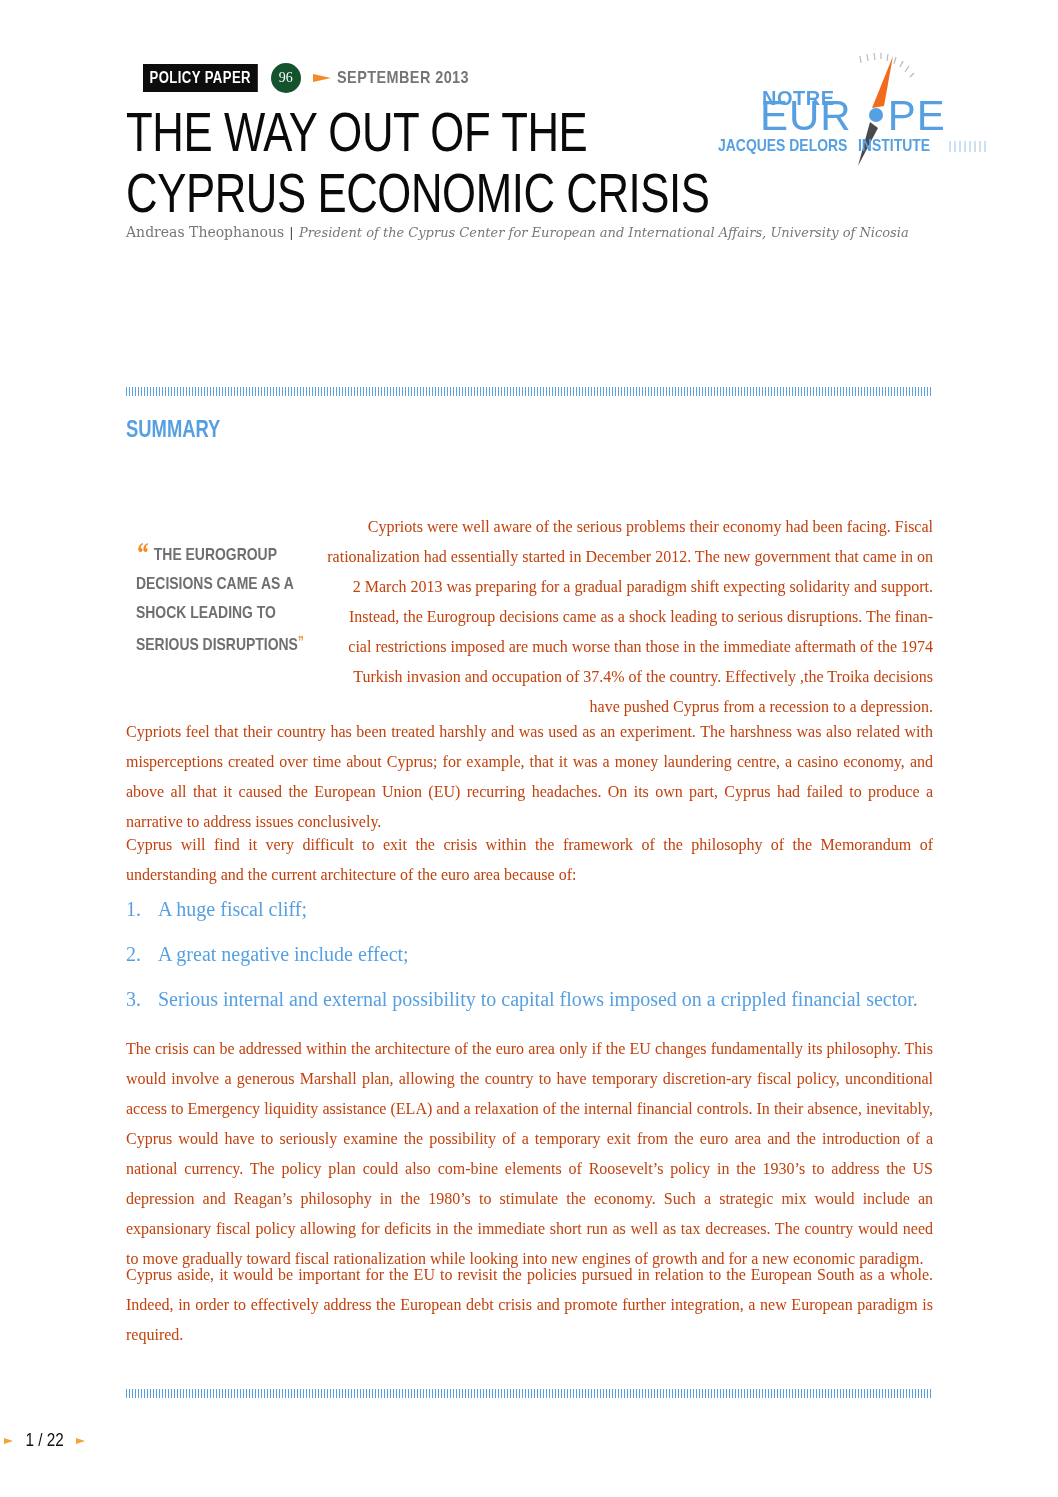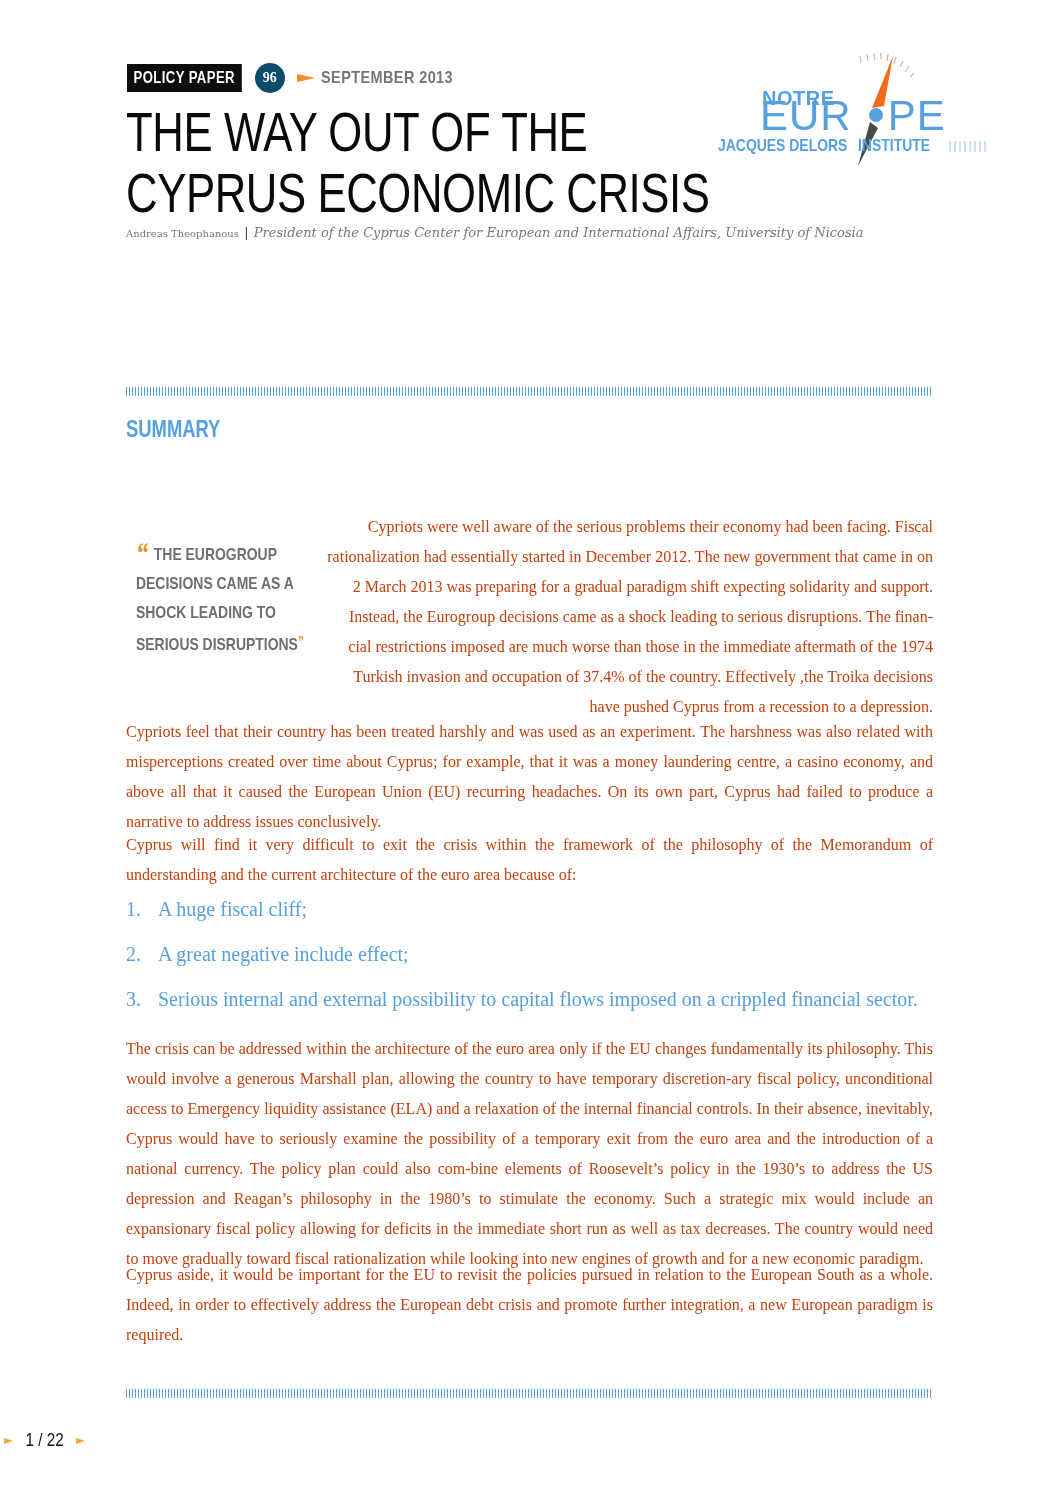--- a/index.html
+++ b/index.html
@@ -1,25 +1,25 @@
 <!DOCTYPE html>
 <html><head>
 <meta charset="utf-8">
 <style>
   html, body { margin:0; padding:0; background:#ffffff; }
   body { width:1058px; height:1497px; position:relative; overflow:hidden; font-family:"Liberation Serif", serif; }
   
-  #tag-row { position:absolute; left:127px; top:63px; height:29px; display:flex; align-items:center; }
+  #tag-row { position:absolute; left:143px; top:63px; height:29px; display:flex; align-items:center; }
   #policy-paper { background:#0d0d0d; color:#fff; font-family:"Liberation Sans", sans-serif; font-weight:bold; font-size:16px; letter-spacing:0.5px; padding:0 8px; height:28px; line-height:28px; transform:scaleX(0.82); transform-origin:left center; margin-right:-22px; }
-  #issue-badge { width:30px; height:30px; border-radius:50%; background:#0c4a6e; color:#fff; font-family:"Liberation Serif", serif; font-weight:bold; font-size:14px; display:flex; align-items:center; justify-content:center; margin-left:10px; }
+  #issue-badge { width:30px; height:30px; border-radius:50%; background:#14532d; color:#fff; font-family:"Liberation Serif", serif; font-weight:normal; font-size:14px; display:flex; align-items:center; justify-content:center; margin-left:10px; }
   #arrow-icon { width:0; height:0; border-top:4px solid transparent; border-bottom:4px solid transparent; border-left:18px solid #f28c28; margin-left:12px; margin-right:6px; }
   #date { color:#757575; font-family:"Liberation Sans", sans-serif; font-weight:bold; font-size:17px; letter-spacing:0.5px; transform:scaleX(0.85); transform-origin:left center; }
   #title { position:absolute; left:126px; top:101px; margin:0; font-family:"Liberation Sans", sans-serif; font-weight:normal; font-size:56px; line-height:61px; color:#0a0a0a; transform:scaleX(0.78); transform-origin:left top; white-space:nowrap; letter-spacing:-0.5px; }
   #byline { position:absolute; left:126px; top:224px; font-size:15px; color:#777; white-space:nowrap; }
-  #byline .name { font-family:"DejaVu Serif", serif; font-size:10px; }
+  #byline .name { font-family:"DejaVu Serif", serif; font-size:14px; }
   #byline .sep { font-weight:bold; color:#444; margin:0 2px; }
   #byline .role { font-style:italic; font-family:"DejaVu Serif", serif; font-size:13px;margin-top:40px; }
   
   #logo { position:absolute; left:718px; top:48px; width:280px; height:130px; }
   #logo-notre { position:absolute; left:44px; top:30px; font-family:"Liberation Sans", sans-serif; font-weight:bold; font-size:20px; color:#56a0e2; letter-spacing:0.5px;margin-top:9px; }
   #logo-europe { position:absolute; left:42px; top:44px; font-family:"Liberation Sans", sans-serif; font-weight:normal; font-size:42px; color:#56a0e2; letter-spacing:1px; }
   #logo-jd { position:absolute; left:0px; top:88px; font-family:"Liberation Sans", sans-serif; font-weight:bold; font-size:17px; color:#56a0e2; transform:scaleX(0.82); transform-origin:left top; white-space:nowrap; }
   #logo-inst { position:absolute; left:140px; top:88px; font-family:"Liberation Sans", sans-serif; font-weight:bold; font-size:17px; color:#56a0e2; transform:scaleX(0.82); transform-origin:left top; white-space:nowrap; }
   #logo-svg { position:absolute; left:0; top:0; }
   

